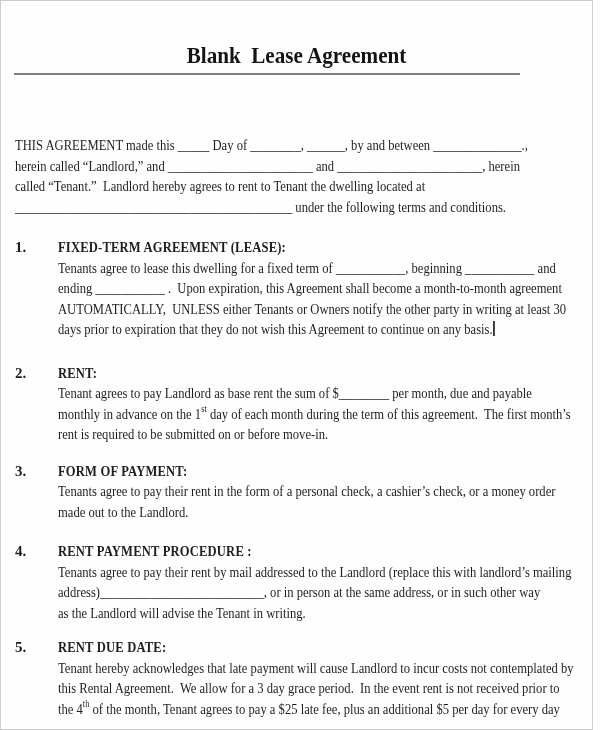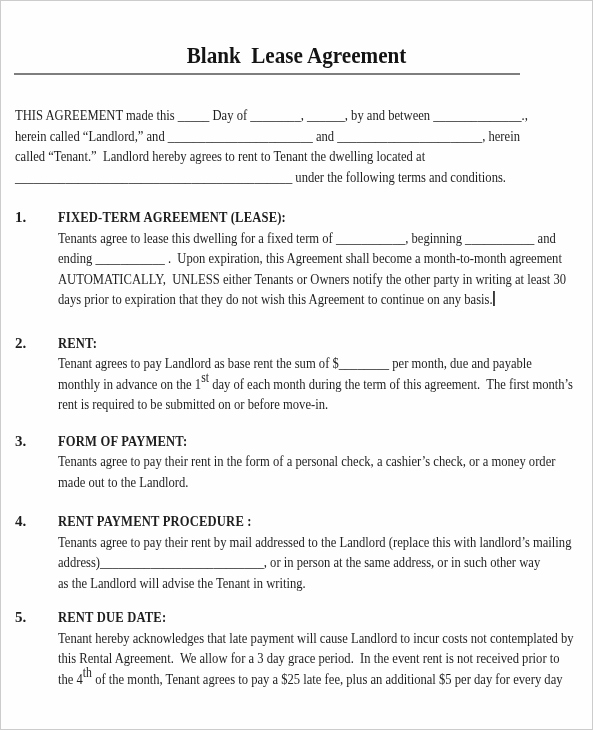--- a/index.html
+++ b/index.html
@@ -24,21 +24,21 @@
     white-space: pre;
     transform: scaleX(0.88);
     transform-origin: 50% 50%;
   }
   .title-rule {
     height: 2px;
     width: 506px;
     margin: 4px 0 0 13px;
     background: #7e7e7e;
   }
-  .intro { margin: 30px 0 0 14px; }
+  .intro { margin: 60px 0 0 14px; }
   .tline {
     display: block;
     white-space: pre;
     font-size: 15px;
     line-height: 20.5px;
     transform: scaleX(0.84);
     transform-origin: 0 50%;
   }
   .heading { font-weight: bold; letter-spacing: 0.2px; }
   .section { display: flex; margin-left: 14px; }
@@ -49,21 +49,21 @@
   .sec-5 { margin-top: 14px; }
   .num {
     flex: none;
     width: 23px;
     font-size: 15px;
     line-height: 20.5px;
     font-weight: bold;
   }
   .content { flex: 1; min-width: 0; margin-left: 20px; }
   sup {
-    font-size: 14px;
+    font-size: 10px;
     position: relative;
     top: -1px;
     vertical-align: super;
     line-height: 0;
   }
   .caret {
     display: inline-block;
     width: 1.5px;
     height: 15px;
     background: #1e1e1e;

